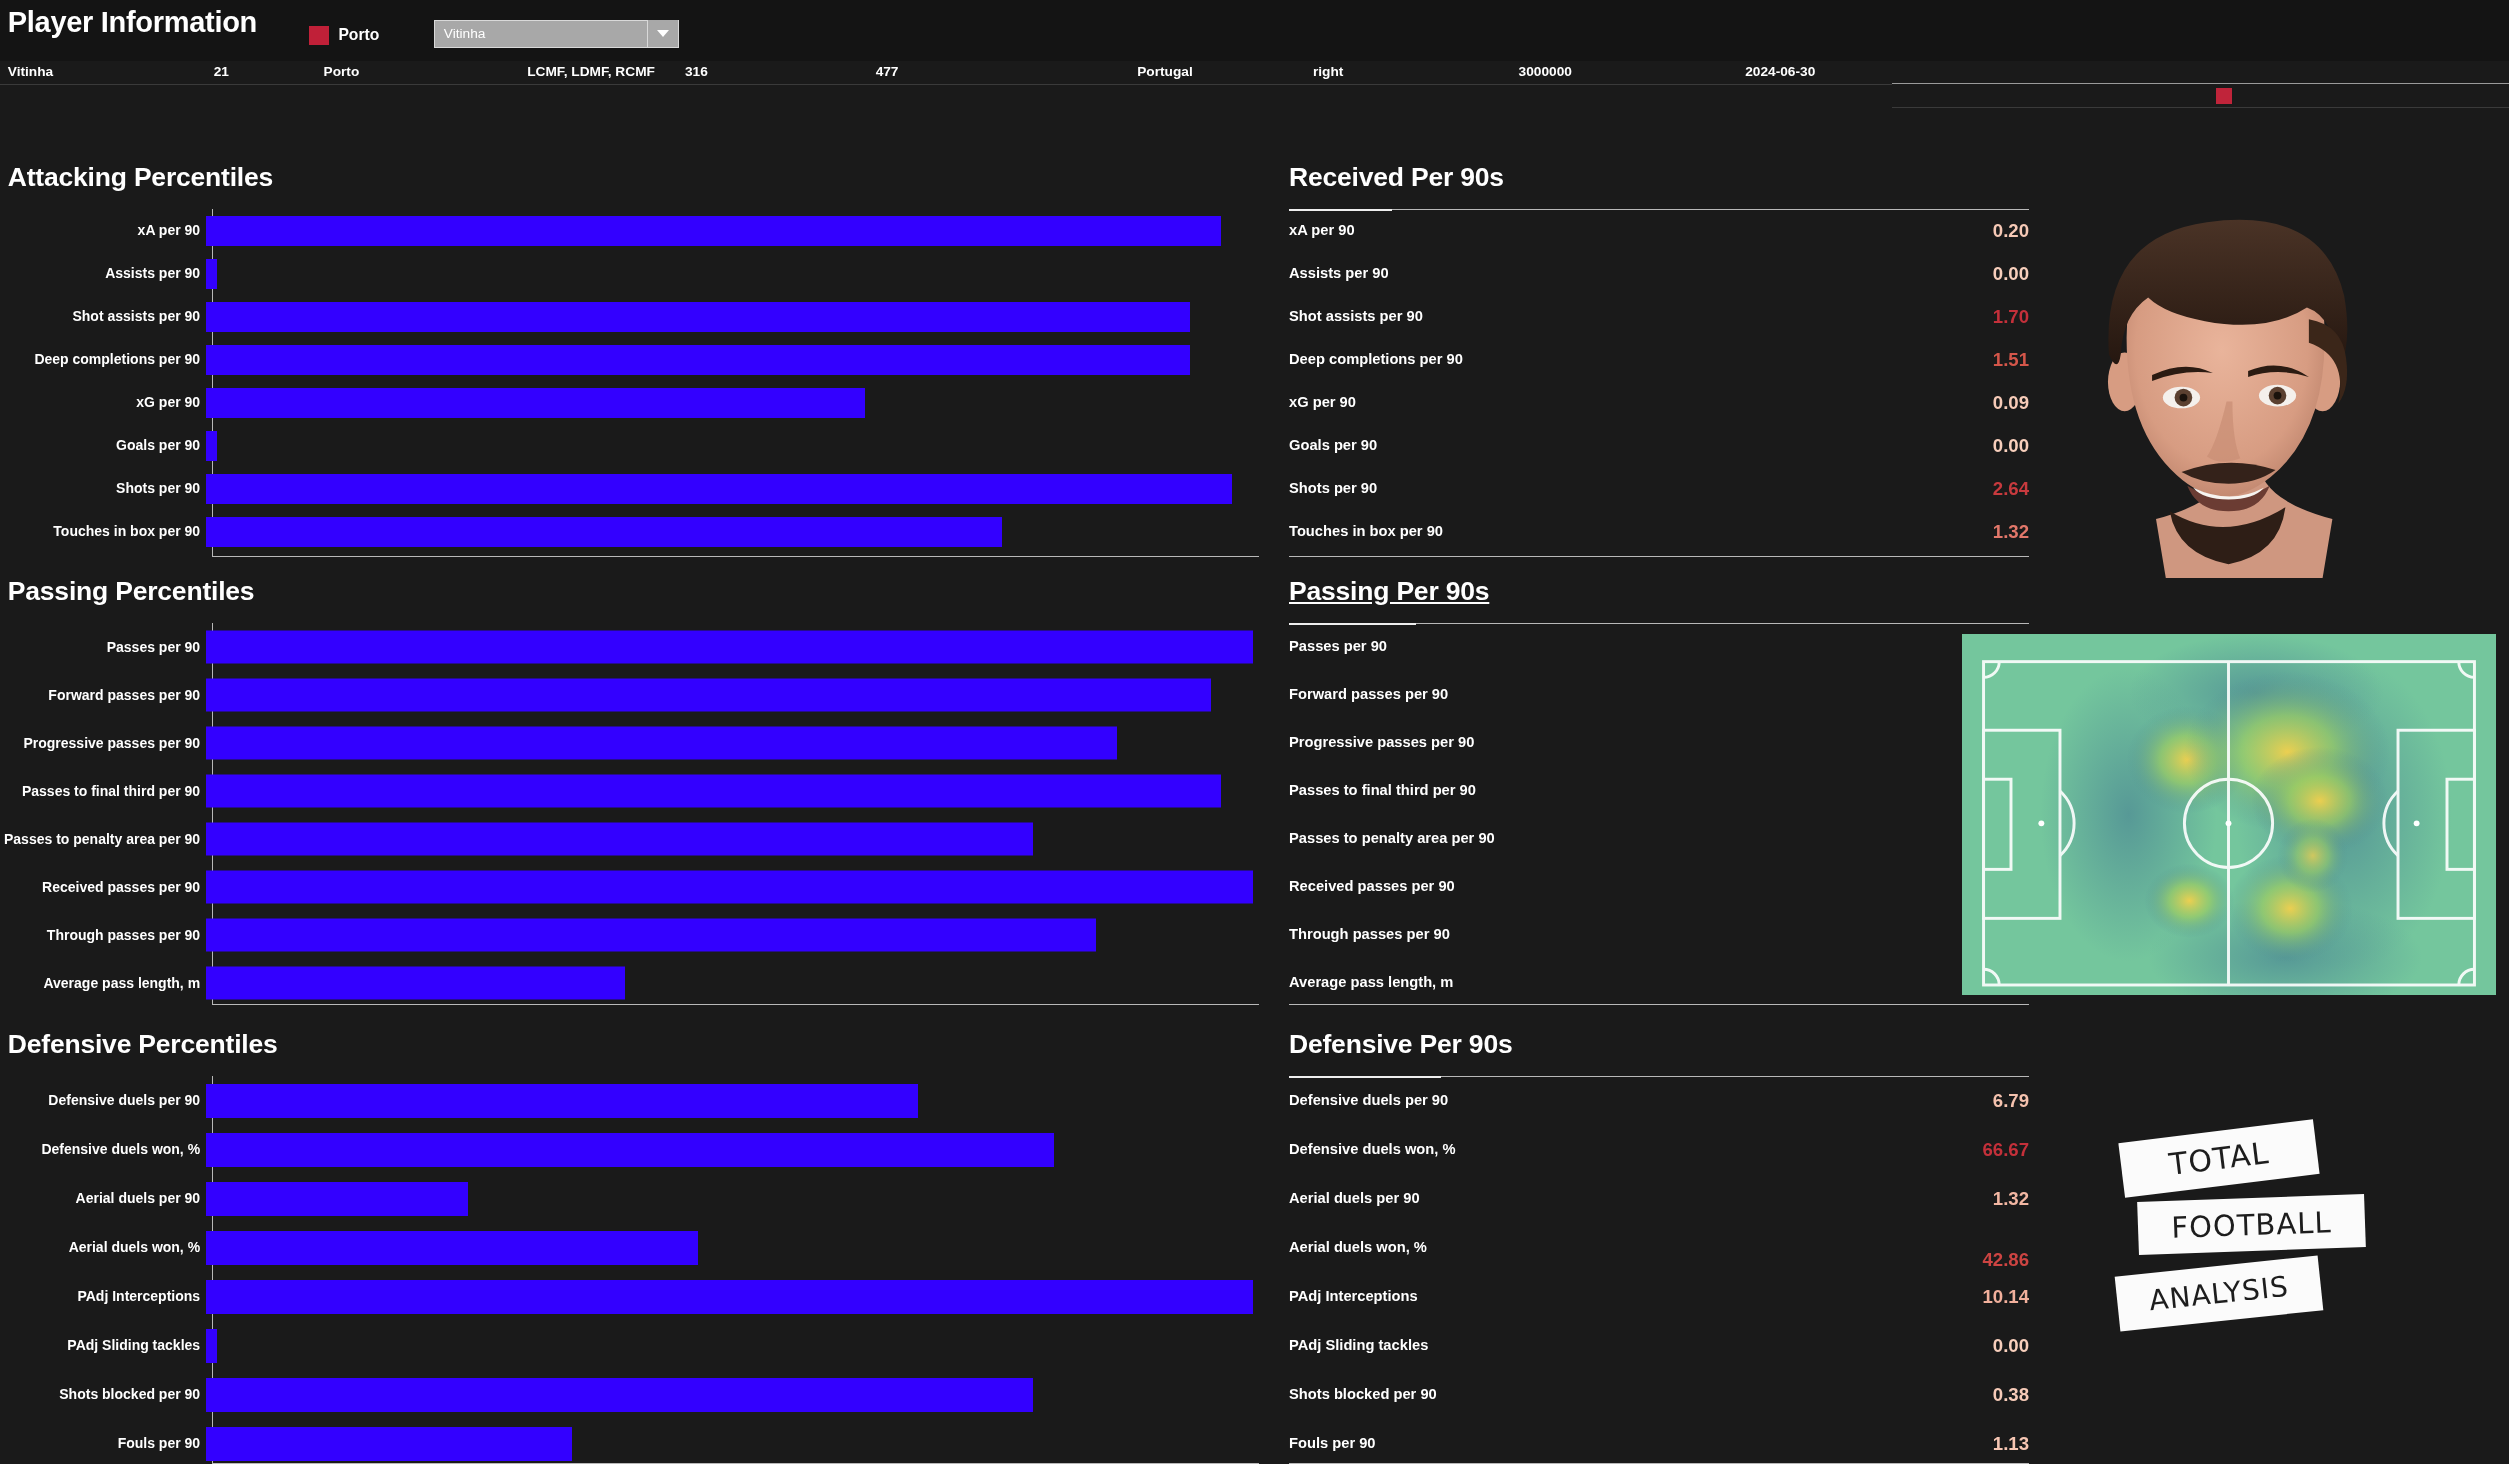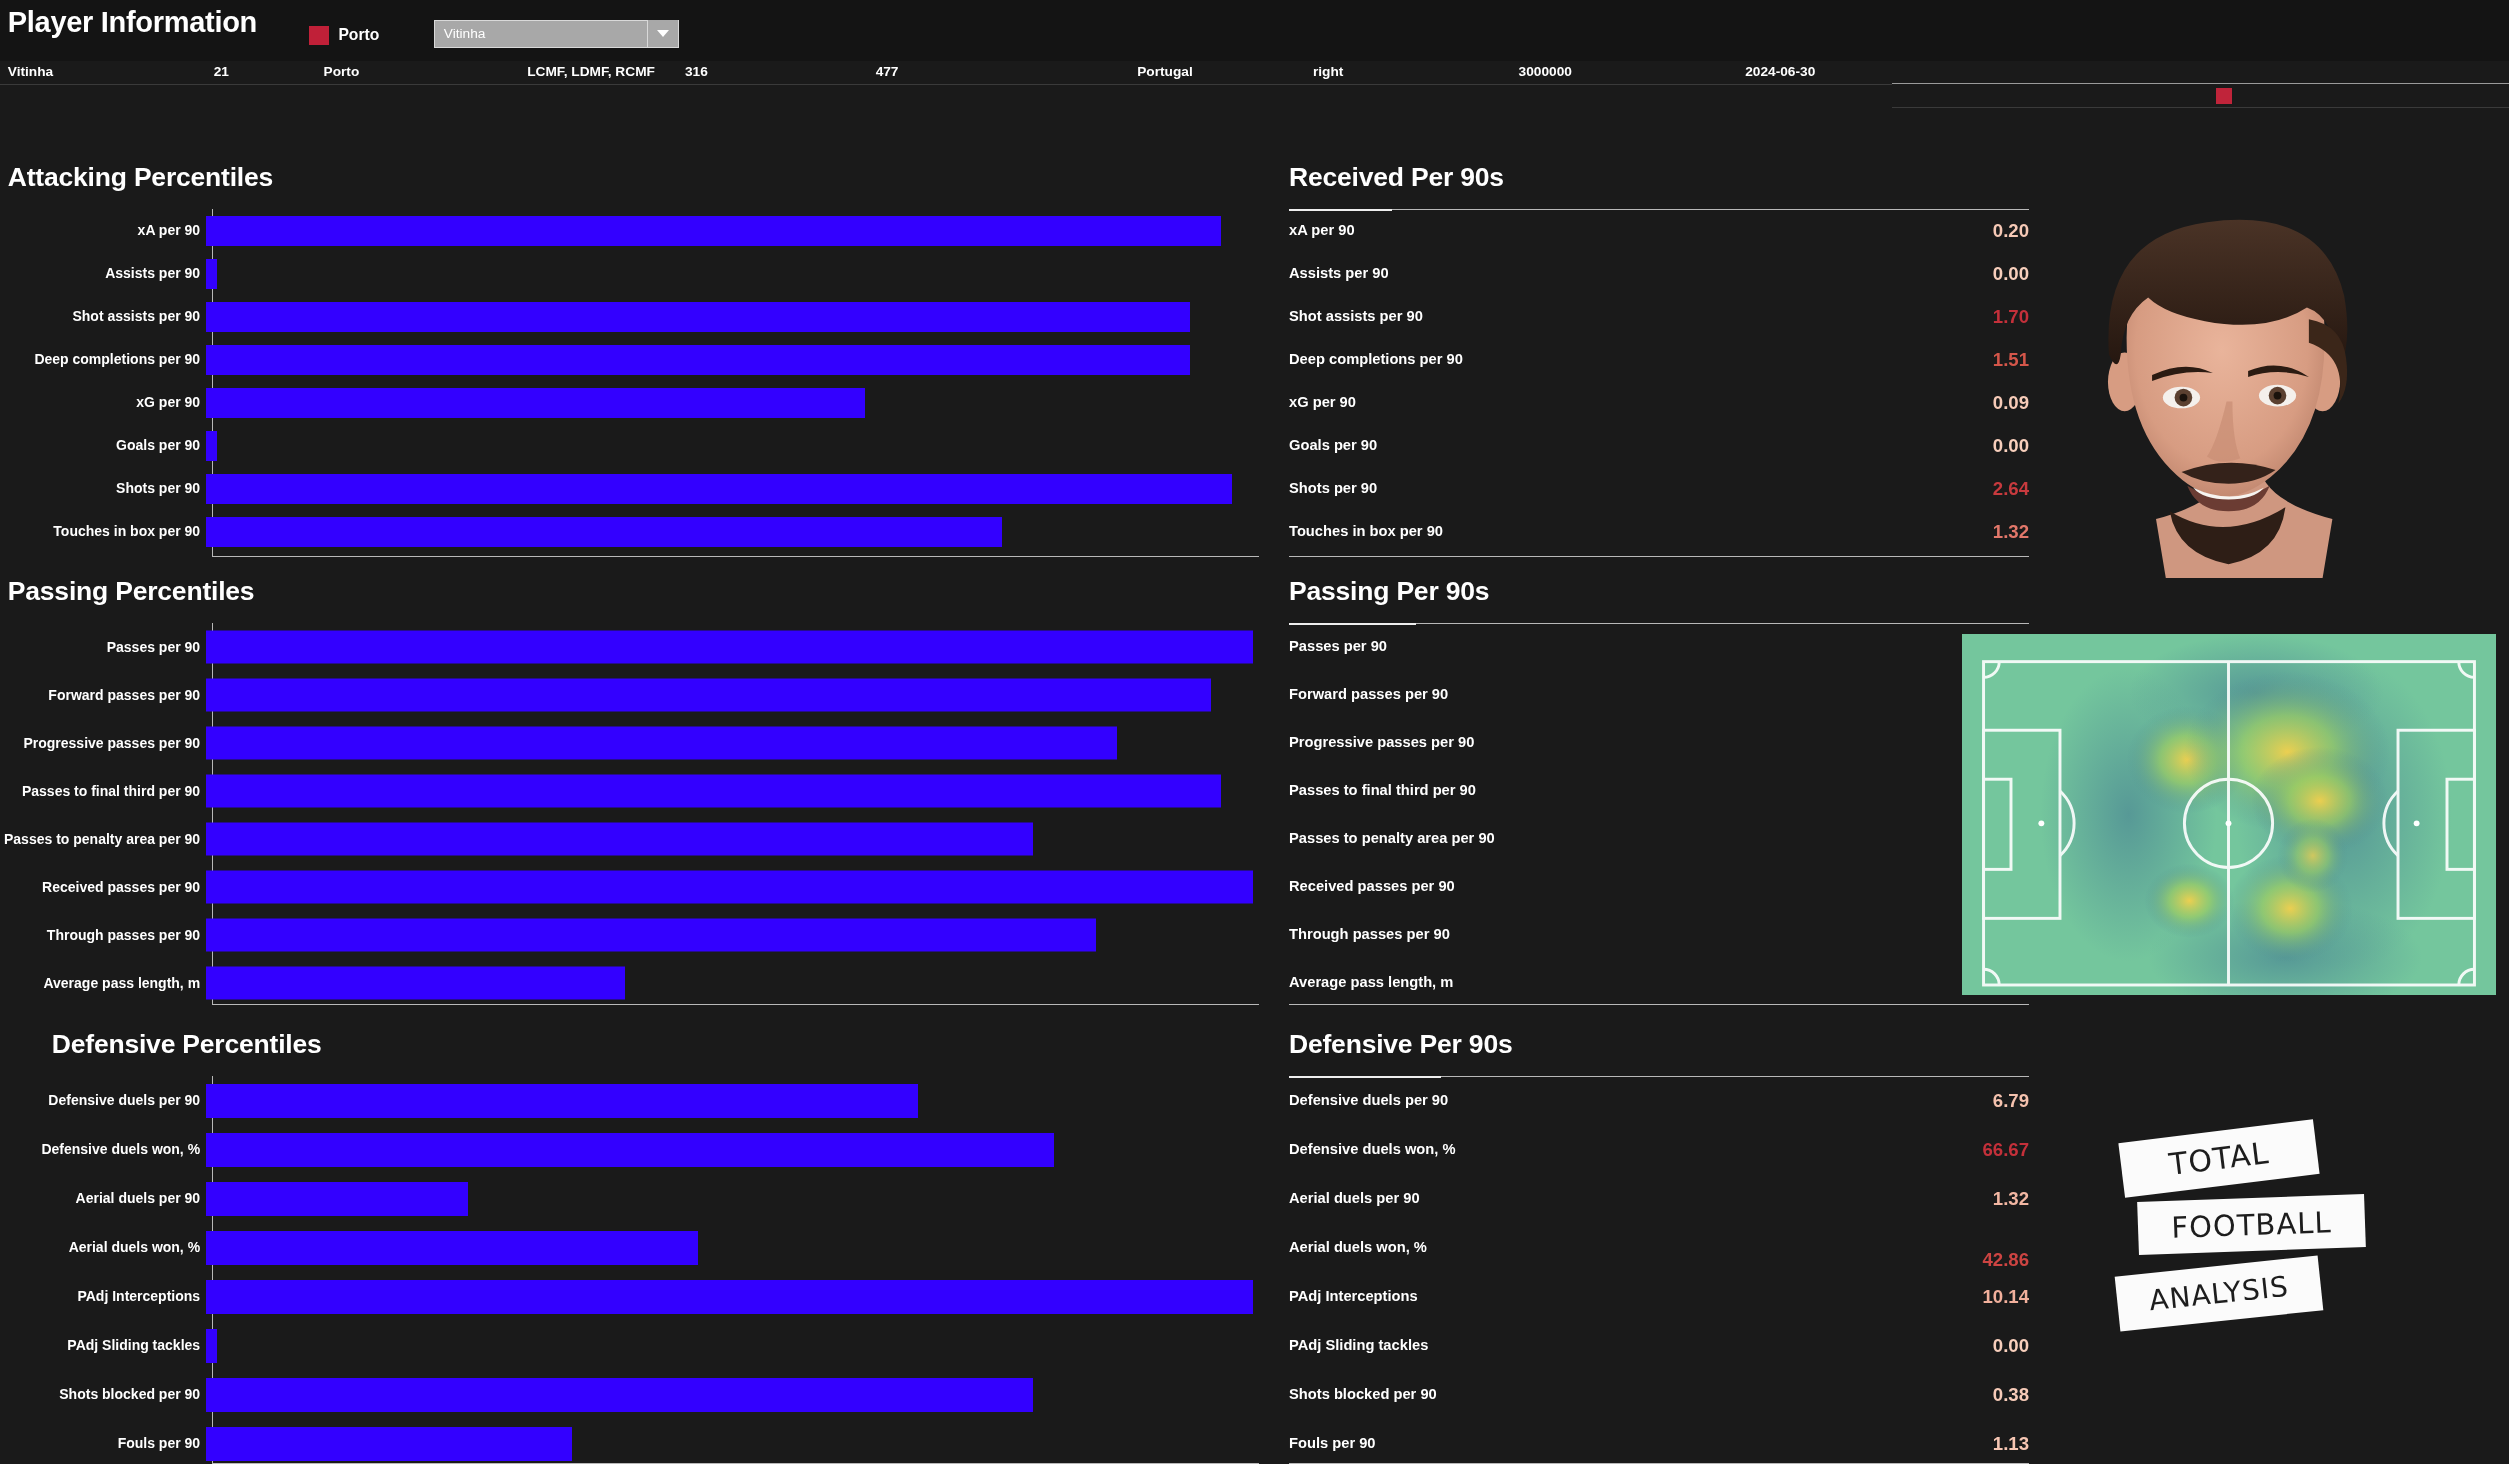--- a/index.html
+++ b/index.html
@@ -151,22 +151,22 @@
       <div class="c9">2024-06-30</div>
     </div>
   </div>
   <div class="info-spacer"></div>
   <div class="info-spacer2"></div>
   <div class="legend-dot"></div>
 
   <div class="sec-title" style="left:7.8px;top:162px;">Attacking Percentiles</div>
   <div class="sec-title" style="left:1289px;top:162px;">Received Per 90s</div>
   <div class="sec-title" style="left:7.8px;top:576px;">Passing Percentiles</div>
-  <div class="sec-title" style="left:1289px;top:576px;">Passing Per 90s</div>
-  <div class="sec-title" style="left:7.8px;top:1029px;margin-left:44px;">Defensive Percentiles</div>
+  <div class="sec-title" style="left:1289px;top:576px;text-decoration:underline;">Passing Per 90s</div>
+  <div class="sec-title" style="left:7.8px;top:1029px;">Defensive Percentiles</div>
   <div class="sec-title" style="left:1289px;top:1029px;">Defensive Per 90s</div>
 
   <div class="pct-chart" id="chart-attacking" style="left:0;top:209px;width:1264px;height:348px;">
     <div class="pct-axis"></div>
     <div class="pct-base"></div>
   <div class="pct-row" style="height: 43px;">
         <div class="pct-label">xA per 90</div>
         <div class="pct-track">
           <div class="pct-bar" style="width: 1015px; height: 30px; background: rgb(51, 0, 255);"></div>
         </div>

